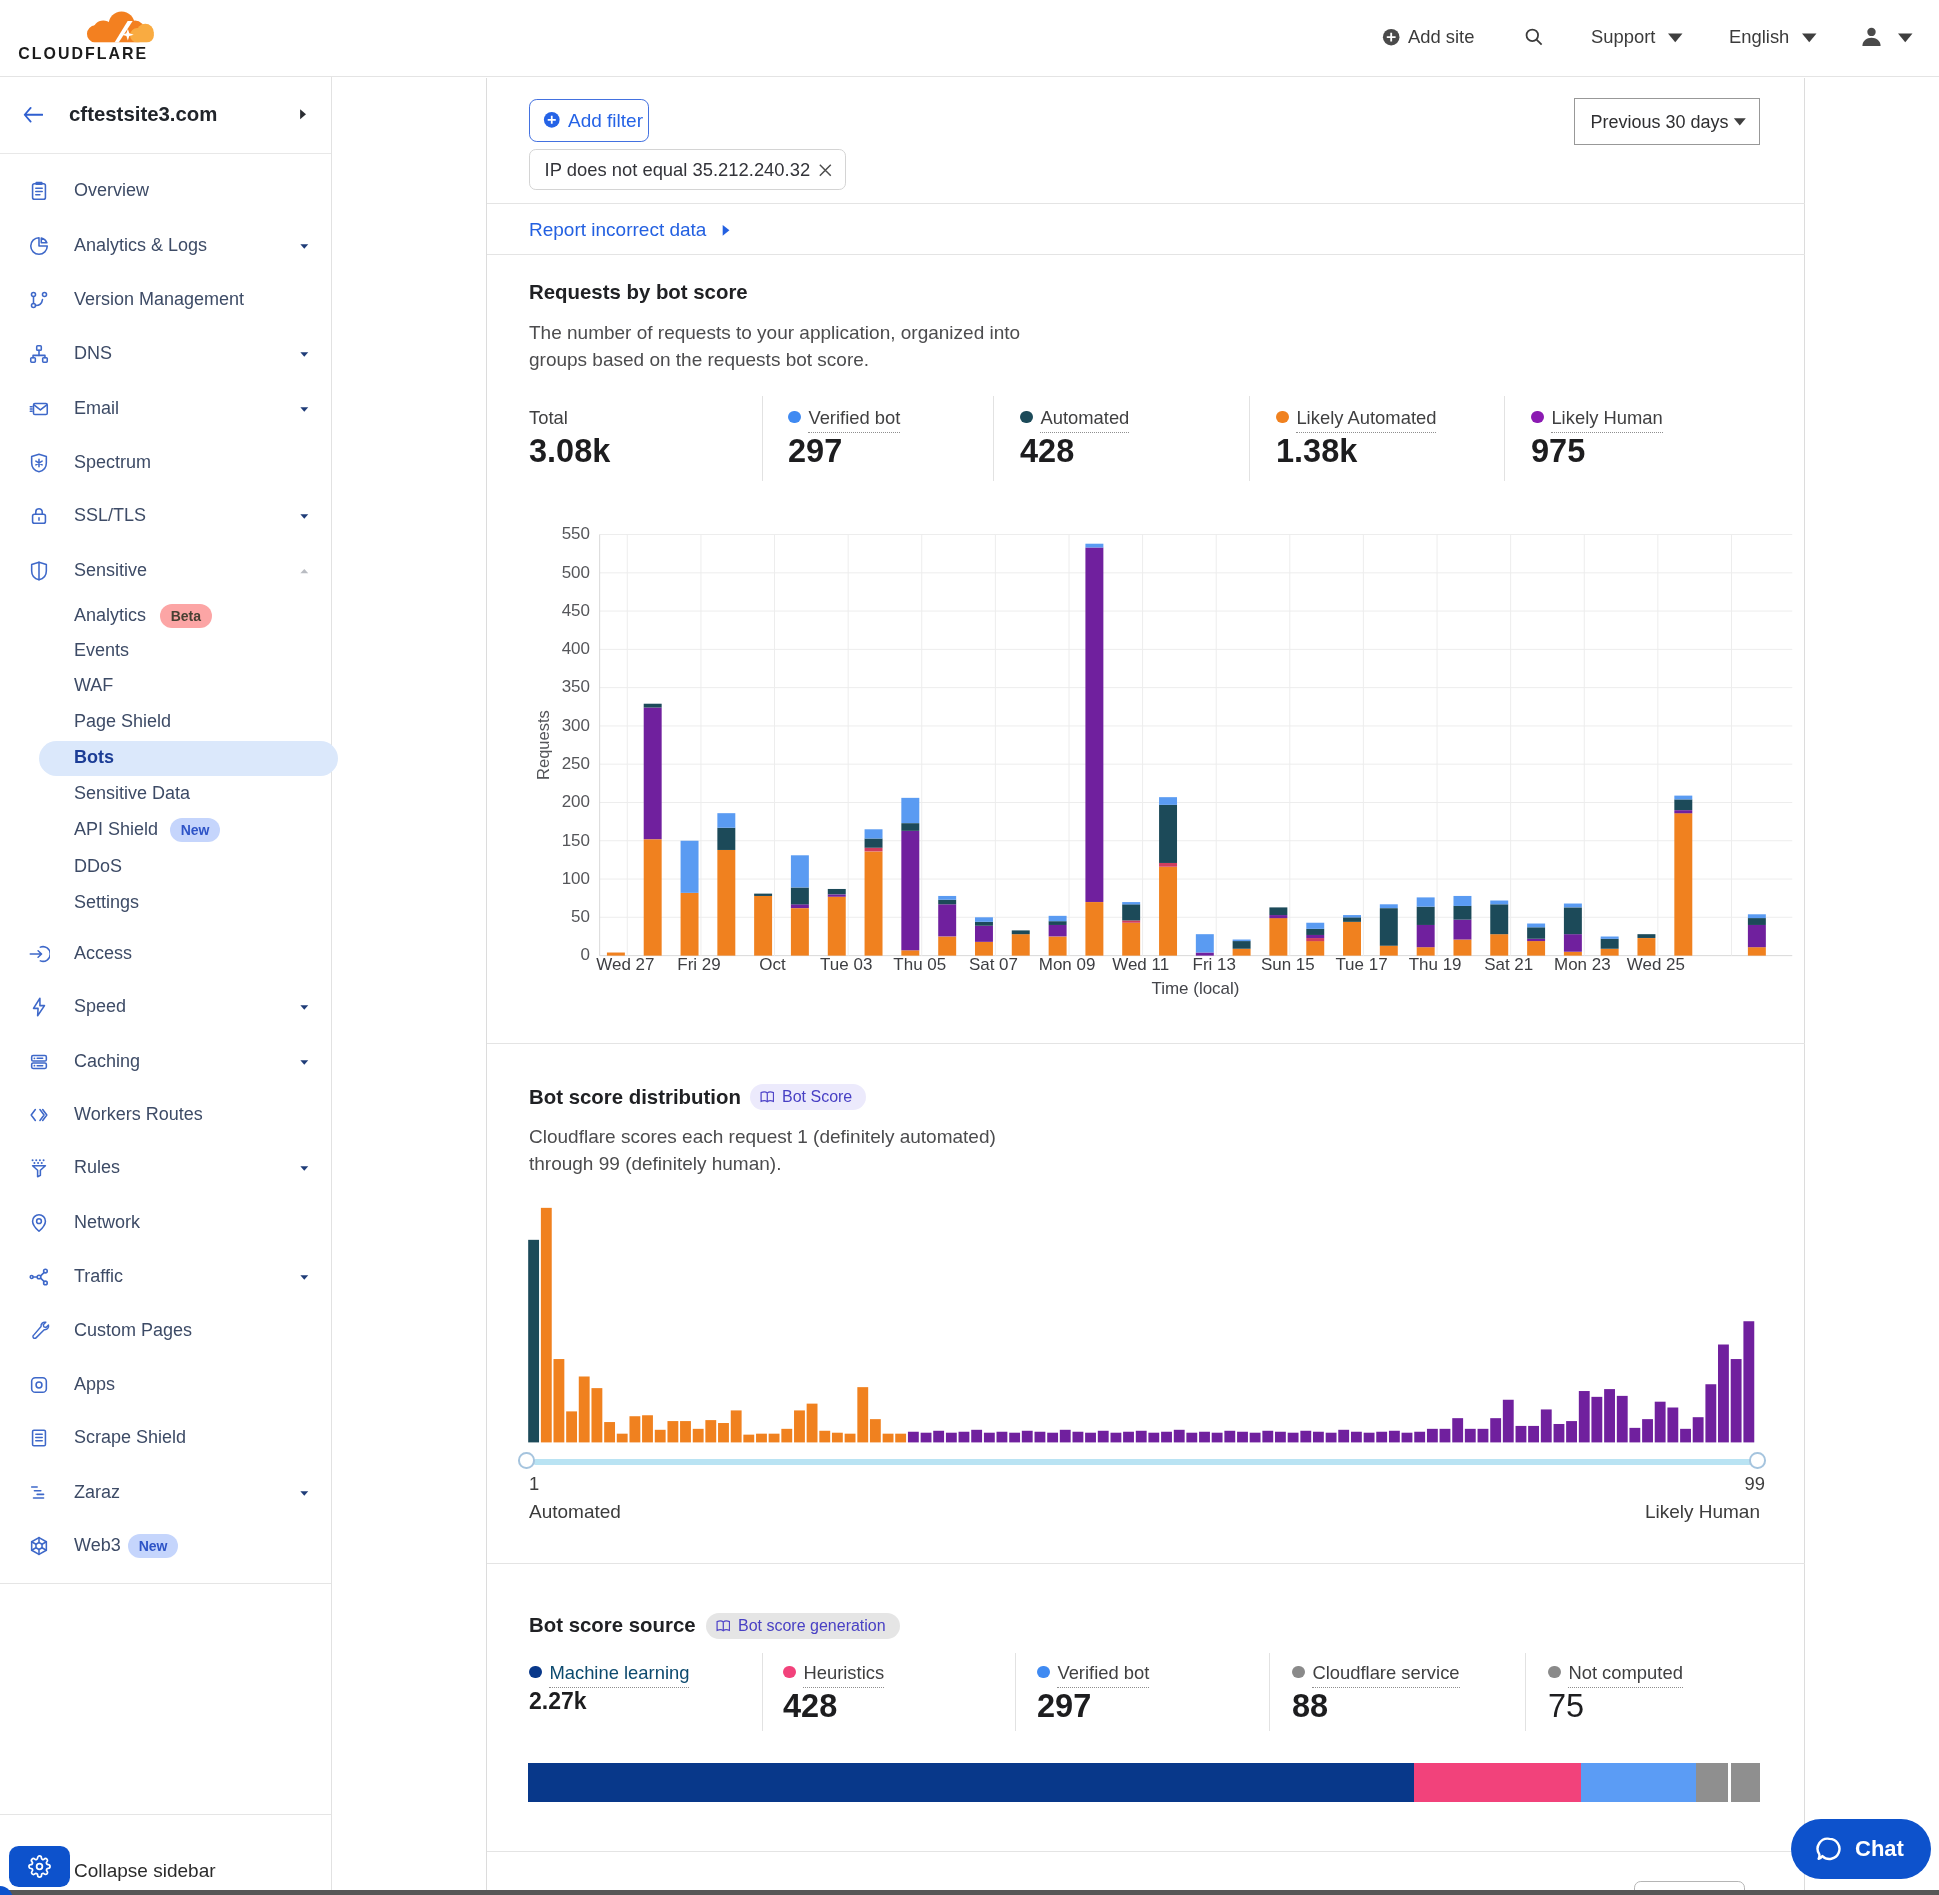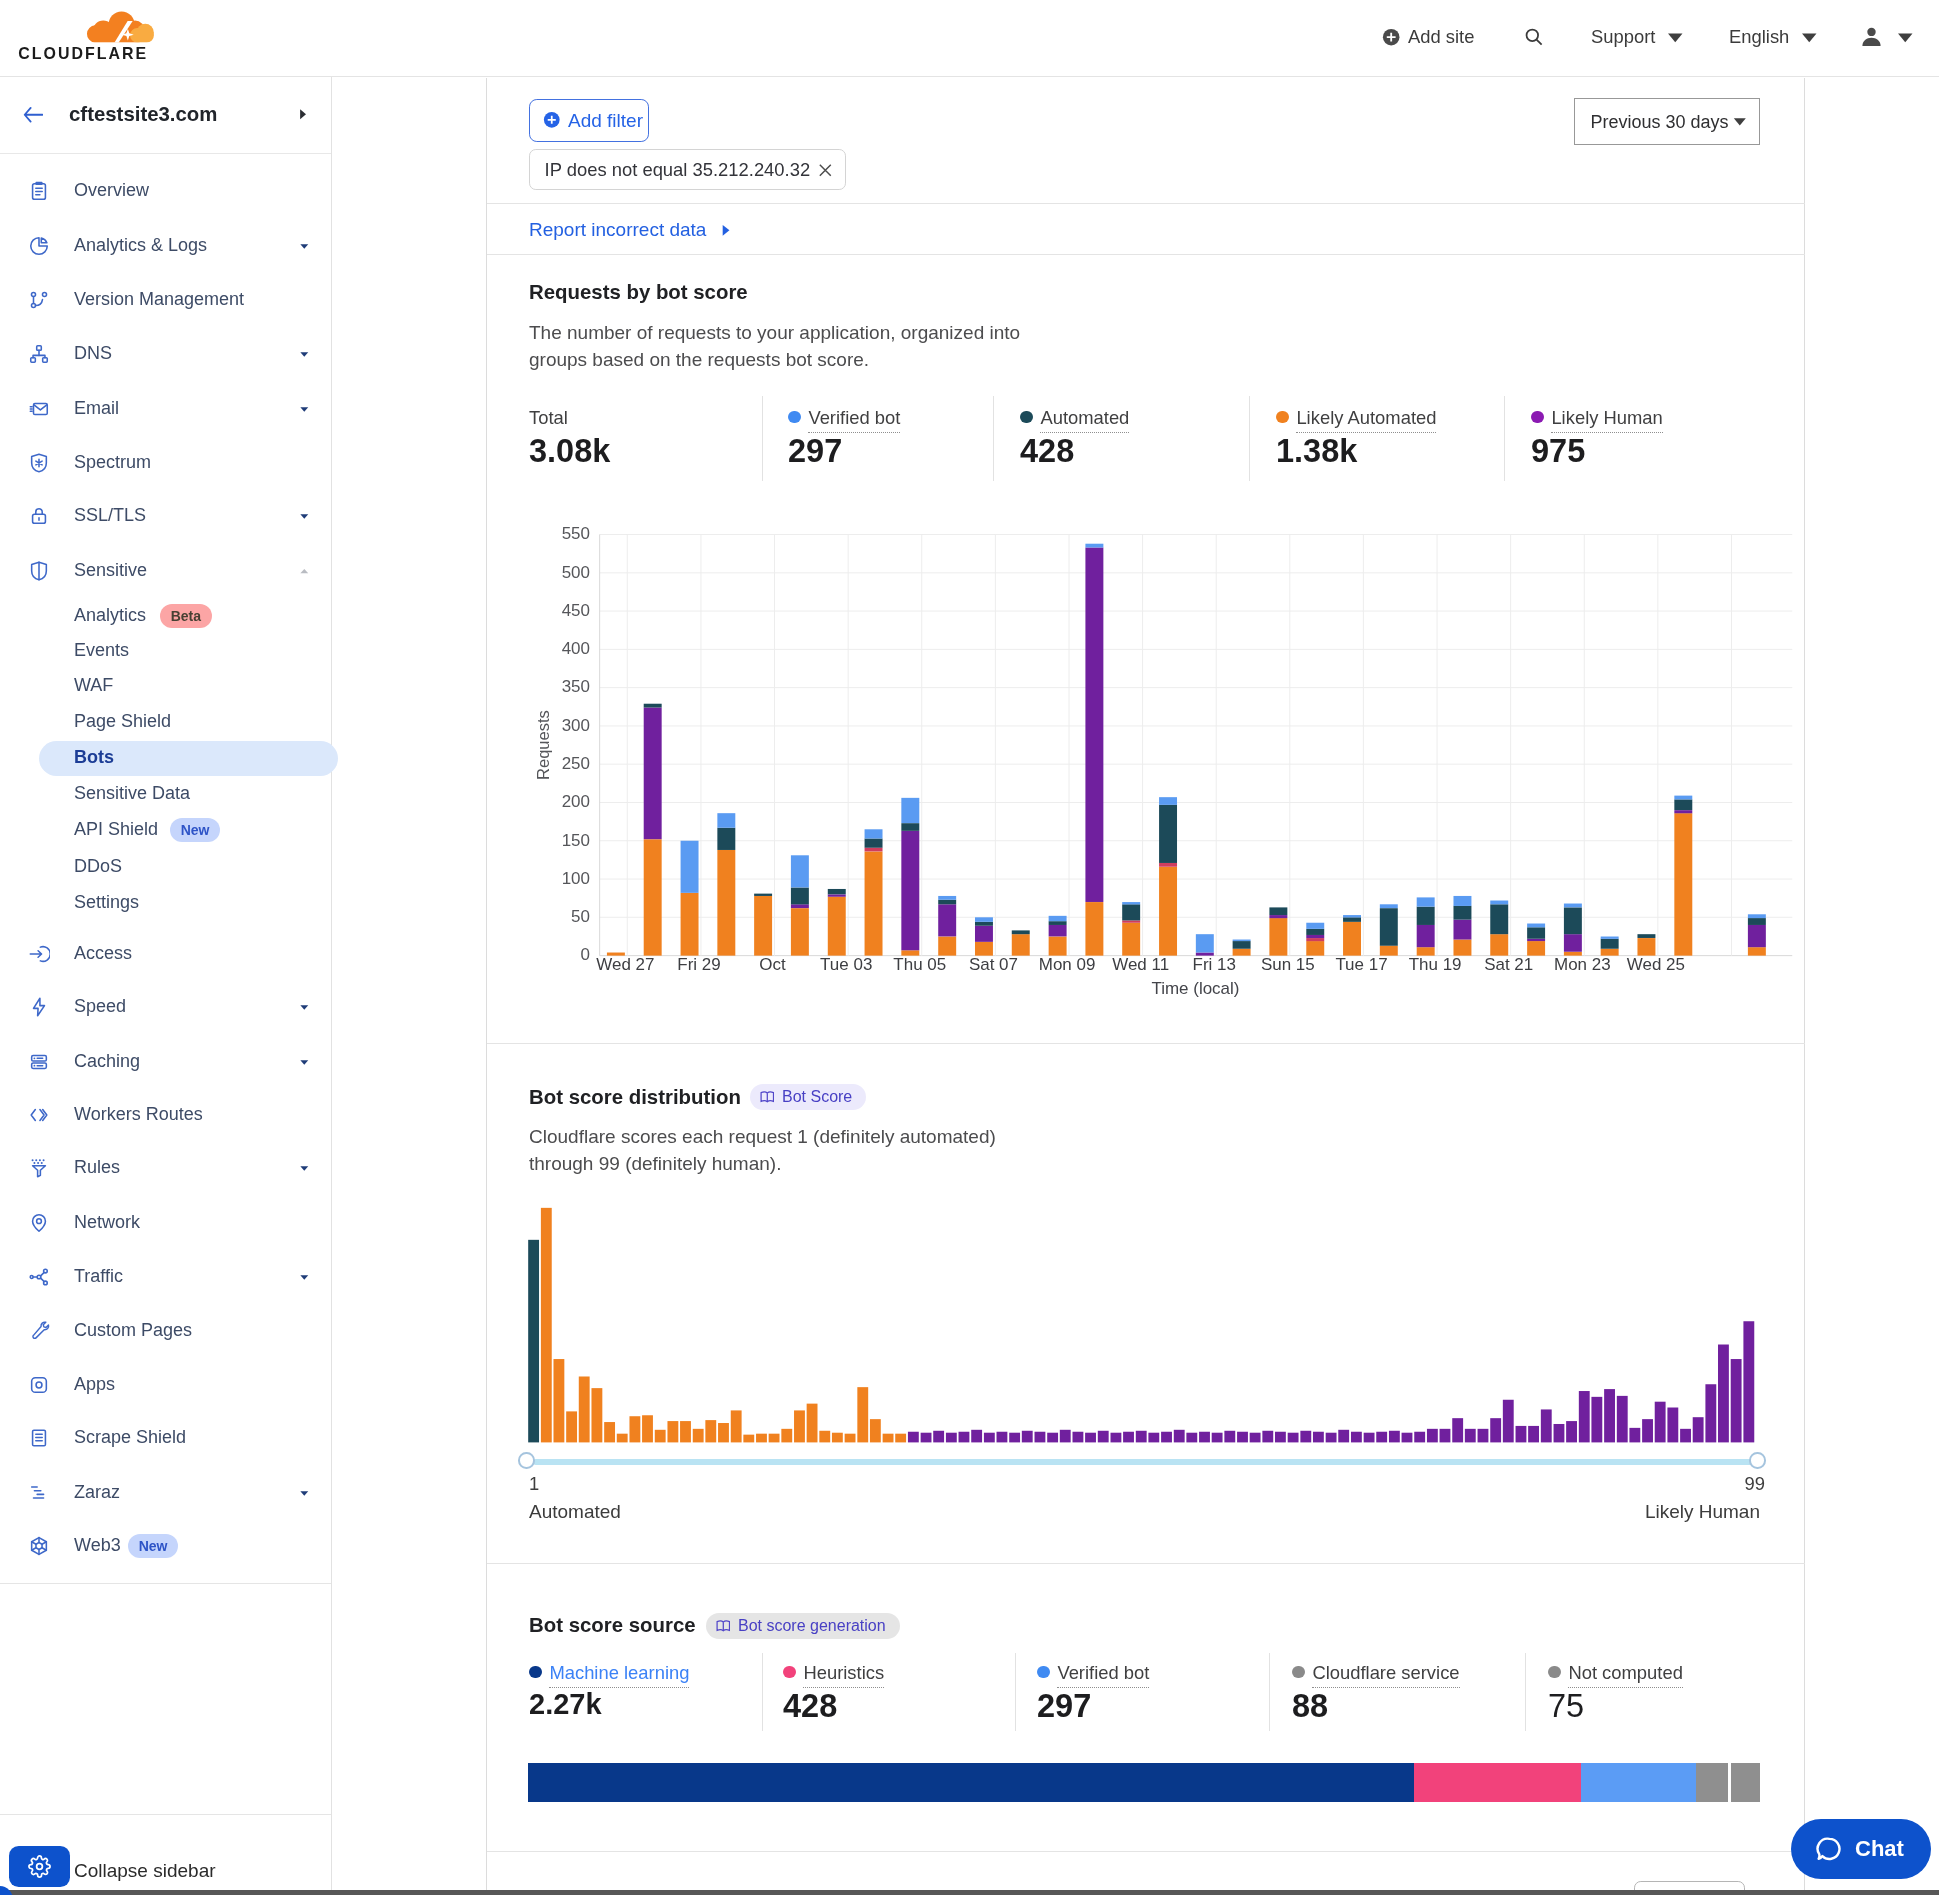--- a/index.html
+++ b/index.html
@@ -592,22 +592,22 @@
     <div style="position:absolute;left:529px;top:1625px;transform:translateY(-50%);font-size:20.4px;font-weight:bold;color:#202124;">Bot score source</div>
     <div style="position:absolute;left:706px;top:1613px;width:194px;height:26px;background:#e5e5e5;border-radius:13px;">
 <svg width="14.6" height="12.6" viewBox="0 0 20 17" style="position:absolute;left:9.7px;top:6.8px;" fill="none" stroke="#5146c9" stroke-width="1.7">
         <path d="M10 2.5C8 .8 4.5.8 1.5 2v12c3-1.2 6.5-1.2 8.5.5 2-1.7 5.5-1.7 8.5-.5V2c-3-1.2-6.5-1.2-8.5.5z"></path>
         <path d="M10 3v11"></path>
       </svg>
 <span style="position:absolute;left:32px;top:50%;transform:translateY(-50%);font-size:16px;color:#4840c4;">Bot score generation</span>
     </div>
     <div style="position:absolute;left:529px;top:1662px;">
       <span style="position:absolute;left:0;top:3.9px;width:12.6px;height:12.6px;border-radius:50%;background:#08388a;"></span>
-      <span style="position:absolute;left:20.4px;top:0;font-size:18.4px;color:#3b82f6;white-space:nowrap;border-bottom:1.9px dotted #8f8f8f;padding-bottom:2.9px;">Machine learning</span>
-      <span style="position:absolute;left:0;top:26px;font-size:29px;font-weight:bold;color:#1d1d1f;white-space:nowrap;">2.27k</span>
+      <span style="position:absolute;left:20.4px;top:0;font-size:18.4px;color:#0c4a6e;white-space:nowrap;border-bottom:1.9px dotted #8f8f8f;padding-bottom:2.9px;">Machine learning</span>
+      <span style="position:absolute;left:0;top:26px;font-size:23px;font-weight:bold;color:#1d1d1f;white-space:nowrap;">2.27k</span>
     </div>
     <div style="position:absolute;left:783px;top:1662px;">
       <span style="position:absolute;left:0;top:3.9px;width:12.6px;height:12.6px;border-radius:50%;background:#f2427b;"></span>
       <span style="position:absolute;left:20.4px;top:0;font-size:18.4px;color:#3f3f40;white-space:nowrap;border-bottom:1.9px dotted #8f8f8f;padding-bottom:2.9px;">Heuristics</span>
       <span style="position:absolute;left:0;top:26px;font-size:32.5px;font-weight:bold;color:#1d1d1f;white-space:nowrap;">428</span>
     </div>
     <div style="position:absolute;left:1037px;top:1662px;">
       <span style="position:absolute;left:0;top:3.9px;width:12.6px;height:12.6px;border-radius:50%;background:#3f8af2;"></span>
       <span style="position:absolute;left:20.4px;top:0;font-size:18.4px;color:#3f3f40;white-space:nowrap;border-bottom:1.9px dotted #8f8f8f;padding-bottom:2.9px;">Verified bot</span>
       <span style="position:absolute;left:0;top:26px;font-size:32.5px;font-weight:bold;color:#1d1d1f;white-space:nowrap;">297</span>

